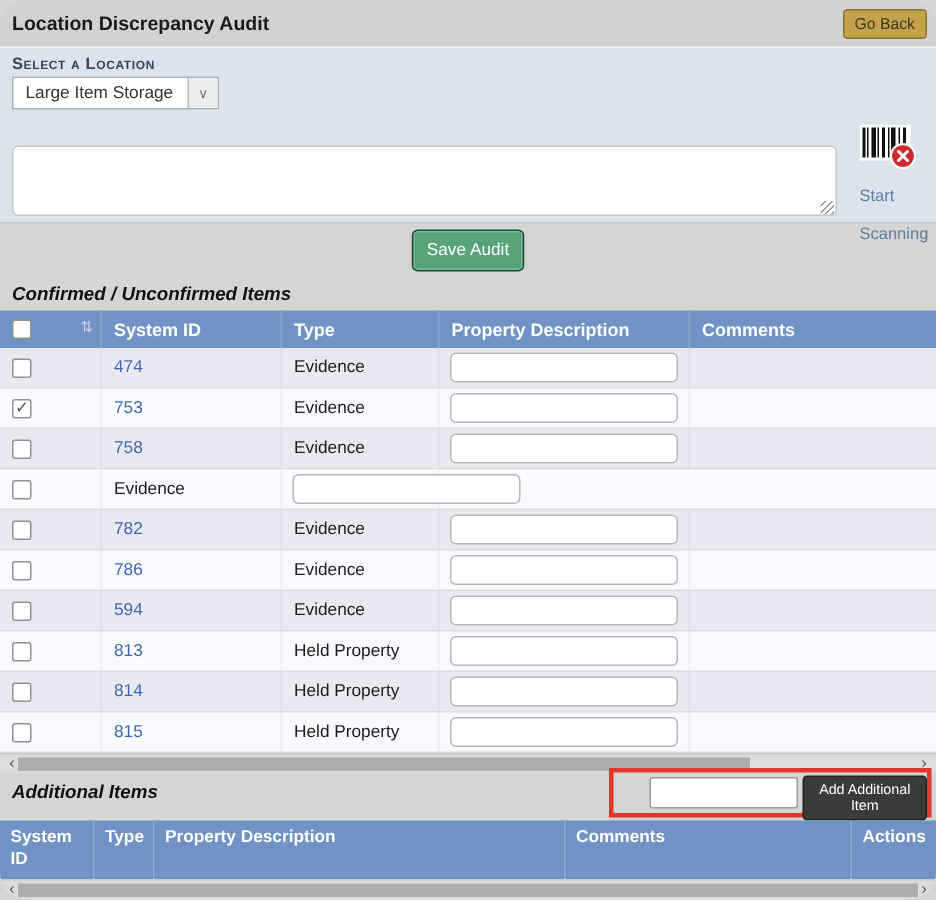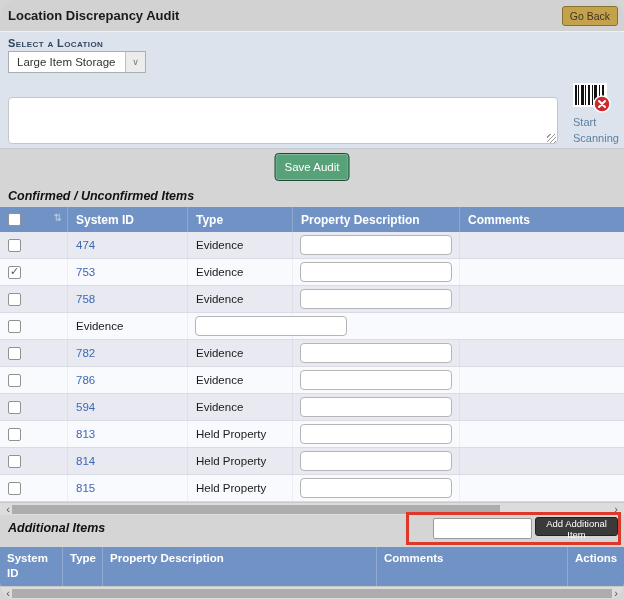--- a/index.html
+++ b/index.html
@@ -28,21 +28,21 @@
                        font-size:9px; color:#777; line-height:20px; }
   .audit-textarea { position:absolute; left:8px; top:97px; width:550px; height:47px; background:#fff;
                     border:1px solid #c6c6c6; border-radius:4px; resize:none; font-family:"Liberation Sans",sans-serif;
                     font-size:11.5px; padding:4px 6px; color:#222; }
   .resize-grip { position:absolute; left:547px; top:134px; width:9px; height:9px;
                  background:repeating-linear-gradient(135deg,transparent 0 2px,#9a9a9a 2px 3px); }
 
   
   .scanner { position:absolute; left:573px; top:83px; width:48px; text-align:left; cursor:pointer; }
   .scanner svg { display:block; }
-  .scan-text { font-size:11px; color:#5d7f9e; line-height:14px; margin-top:2px; }
+  .scan-text { font-size:11px; color:#5d7f9e; line-height:14px; margin-top:11px; }
 
   
   .save-btn { position:absolute; left:50%; top:153px; transform:translateX(-50%); background:#57a279;
               border:1px solid #1f4a37; border-radius:4px; color:#fff; font-size:11.5px; padding:7px 9px;
               font-family:"Liberation Sans",sans-serif; cursor:pointer; box-shadow:0 0 0 1px #7fb89a inset; }
 
   .section-title { position:absolute; left:8px; font-size:12.5px; font-weight:bold; color:#111;font-style:italic; }
   .t-confirmed { top:189px; }
   .t-additional { top:521px; }
 
@@ -72,21 +72,21 @@
   .sb-arrow { position:absolute; top:0; font-size:11px; color:#555; line-height:12px; width:10px; text-align:center; cursor:pointer; }
   .sb-l { left:3px; } .sb-r { right:3px; }
   .sb-thumb { position:absolute; top:2px; height:9px; background:#adadad; cursor:pointer; }
   .sb1 .sb-thumb { left:12px; width:488px; }
   .sb2 .sb-thumb { left:12px; right:12px; }
 
   
   .red-box { position:absolute; left:406px; top:512px; width:215px; height:33px; border:3px solid #de382b; }
   .add-input { position:absolute; left:433px; top:518px; width:99px; height:21px; border:1px solid #9a9a9a;
                border-radius:2px; background:#fff; font-family:"Liberation Sans",sans-serif; font-size:11px; padding:0 4px; }
-  .add-btn { position:absolute; left:535px; top:517px; width:83px; height:19px; background:#3a3a3a;
+  .add-btn { position:absolute; left:535px; top:517px; width:83px; height:30px; background:#3a3a3a;
              border:1px solid #222; border-radius:3px; color:#fff; font-size:9.5px; text-align:center;
              font-family:"Liberation Sans",sans-serif; cursor:pointer; padding:0; }
 
   
   .table2 { position:absolute; left:0; top:547px; width:624px; }
   .thead2 { display:grid; grid-template-columns:63px 40px 274px 191px 56px; height:39px; background:#7092c4; }
   .thead2 .hcell { color:#fff; font-size:11.5px; font-weight:bold; padding:4px 0 0 7px; line-height:15px;
                    border-right:1px solid #8fa9cf; }
   .thead2 .hcell:last-child { border-right:none; }
 </style>

